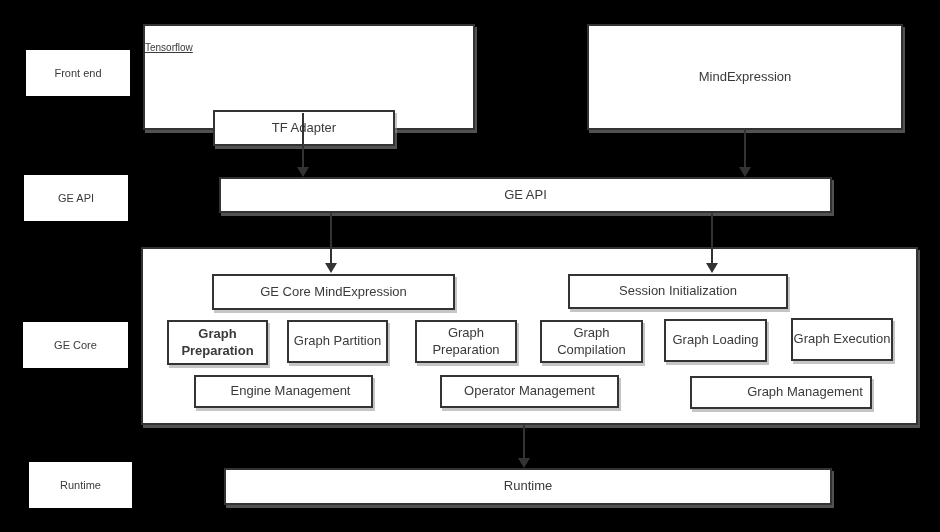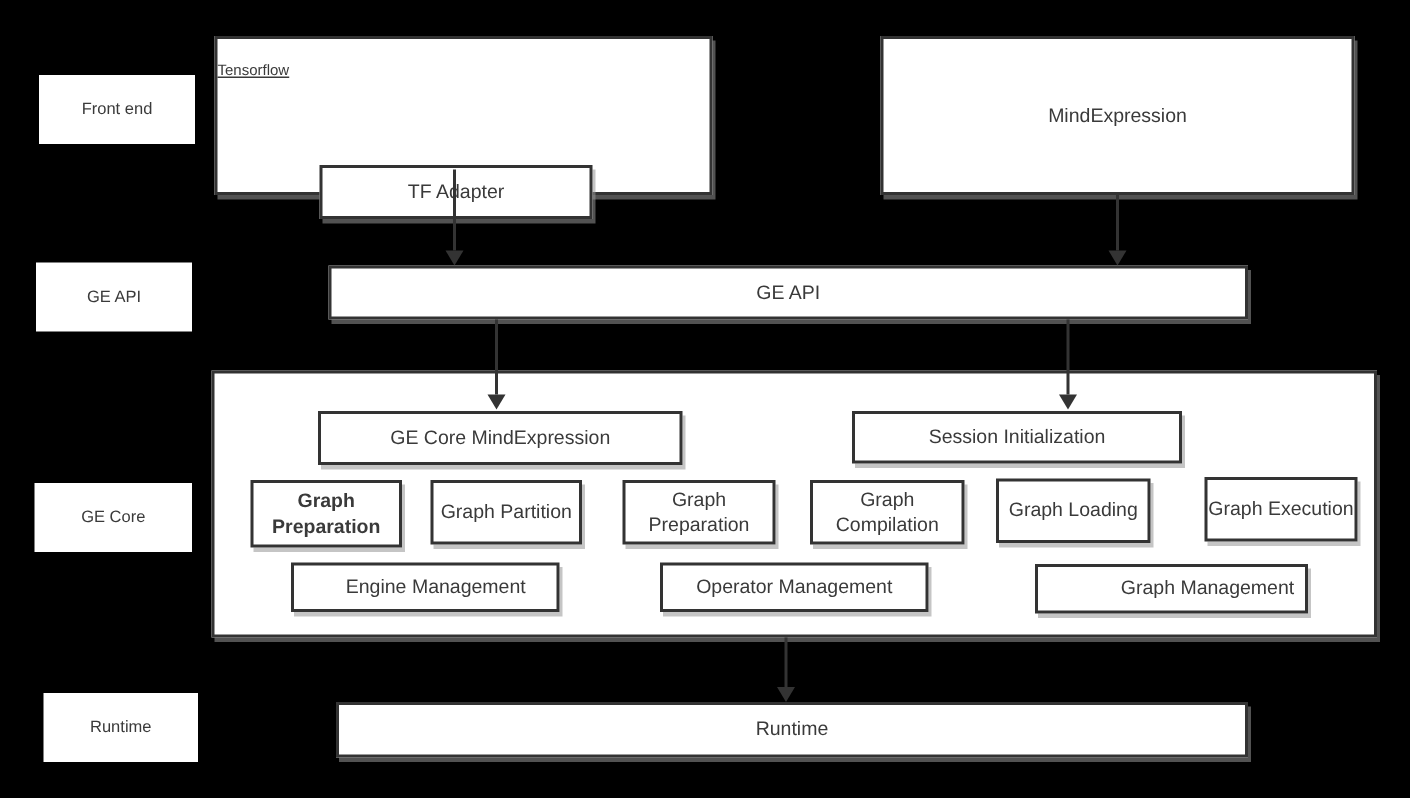--- a/index.html
+++ b/index.html
@@ -53,21 +53,21 @@
   <div class="box container-box" style="left:141px;top:247px;width:777px;height:178px;">
 
     <div class="box" style="left:69px;top:25px;width:243px;height:36px;">GE Core MindExpression</div>
     <div class="box" style="left:425px;top:25px;width:220px;height:35px;">Session Initialization</div>
 
     <div class="box" style="left:24px;top:71px;width:101px;height:45px;font-weight:bold;">Graph Preparation</div>
     <div class="box" style="left:144px;top:71px;width:101px;height:43px;">Graph Partition</div>
     <div class="box" style="left:272px;top:71px;width:102px;height:43px;">Graph Preparation</div>
     <div class="box" style="left:397px;top:71px;width:103px;height:43px;">Graph Compilation</div>
     <div class="box" style="left:521px;top:70px;width:103px;height:43px;">Graph Loading</div>
-    <div class="box" style="left:648px;top:69px;width:102px;height:43px;margin-left:12px;">Graph Execution</div>
+    <div class="box" style="left:648px;top:69px;width:102px;height:43px;">Graph Execution</div>
 
     <div class="box" style="left:51px;top:126px;width:179px;height:33px;padding-left:14px;">Engine Management</div>
     <div class="box" style="left:297px;top:126px;width:179px;height:33px;">Operator Management</div>
     <div class="box" style="left:547px;top:127px;width:182px;height:33px;padding-left:48px;">Graph Management</div>
   </div>
 
   <div class="box" style="left:224px;top:468px;width:608px;height:37px;">Runtime</div>
 
   <div class="arrow" style="left:302px;top:113px;height:54px;"></div>
   <div class="arrow" style="left:744px;top:130px;height:37px;"></div>

